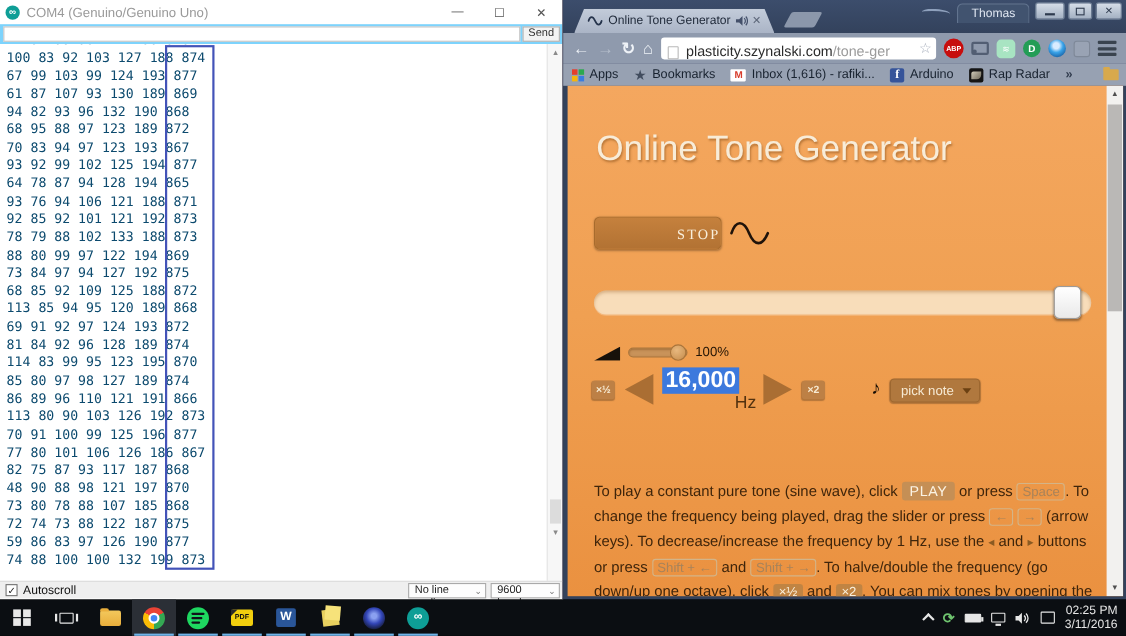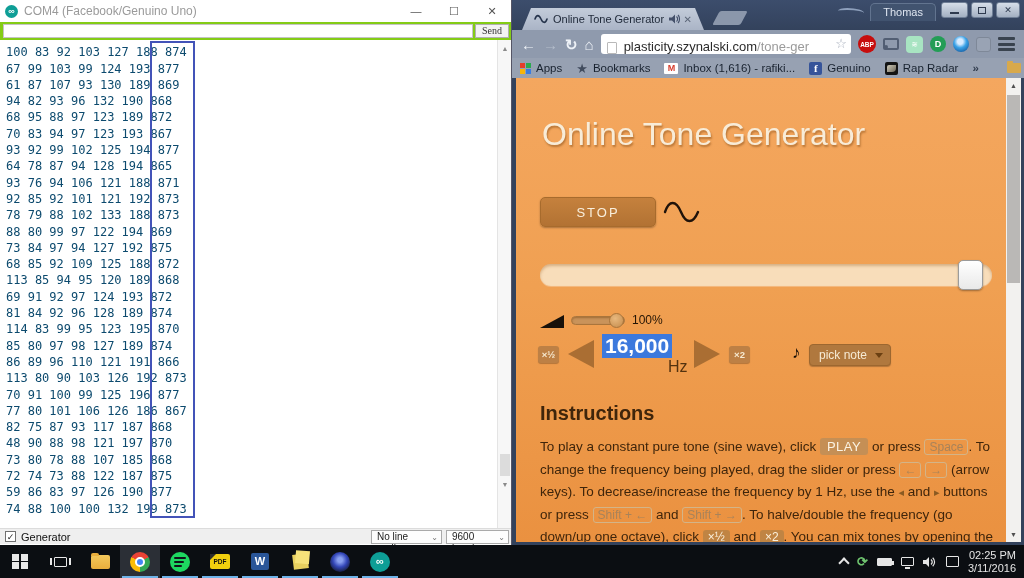--- a/index.html
+++ b/index.html
@@ -5,21 +5,21 @@
   * { margin:0; padding:0; box-sizing:border-box; }
   html,body { width:1024px; height:578px; overflow:hidden; font-family:"Liberation Sans", sans-serif; background:#000; }
 
   
   #arduino-win { position:absolute; left:0; top:0; width:512px; height:545px; background:#fff; border-right:1px solid #556; }
   .ard-titlebar { position:absolute; left:0; top:0; width:100%; height:22px; background:#fff; display:flex; align-items:center; padding-left:5px; }
   .ard-icon { width:13px; height:13px; border-radius:50%; background:#0e9e96; color:#fff; font-size:9px; line-height:13px; text-align:center; font-weight:bold; }
   .ard-title { margin-left:6px; font-size:12px; color:#9a9a9a; }
   .ard-winbtns { position:absolute; right:0; top:0; height:22px; display:flex; }
   .ard-winbtn { width:38px; height:22px; display:flex; align-items:center; justify-content:center; color:#555; font-size:11px; }
-  .ard-sendrow { position:absolute; left:0; top:22px; width:100%; height:18px; background:#84cc16;font-family:Liberation Serif, serif; }
+  .ard-sendrow { position:absolute; left:0; top:22px; width:100%; height:18px; background:#7dd3fc; }
   .ard-input { position:absolute; left:3px; top:2px; width:470px; height:14px; background:#fff; border:1px solid #c4c4c4; }
   .ard-sendbtn { position:absolute; right:2px; top:2px; width:34px; height:14px; background:#f3f3f3; border:1px solid #b0b0b0; font-size:10px; color:#333; text-align:center; line-height:12px; }
   .serial-area { position:absolute; left:1px; top:40px; width:496px; height:488px; background:#fff; overflow:hidden; }
   .serial-pre { position:absolute; left:5px; top:-12px; font-family:"DejaVu Sans Mono", monospace; font-size:12px; line-height:16.3px; color:#0c4a6e; white-space:pre; }
   .serial-rect { position:absolute; left:149px; top:1px; width:45px; height:477px; border:2px solid #4353b8; }
   .ard-scroll { position:absolute; right:0; top:40px; width:14px; height:488px; background:#f7f7f7; border-left:1px solid #e4e4e4; }
   .ard-scroll .up, .ard-scroll .dn { position:absolute; left:0; width:14px; height:14px; color:#8a8a8a; font-size:7px; text-align:center; line-height:14px; }
   .ard-scroll .up { top:2px; } .ard-scroll .dn { bottom:36px; }
   .ard-thumb { position:absolute; left:2px; bottom:52px; width:10px; height:22px; background:#dcdcdc; }
   .ard-statusbar { position:absolute; left:0; bottom:1px; width:100%; height:16px; background:#efefef; border-top:1px solid #dcdcdc; display:flex; align-items:center; font-size:11px; color:#111; }
@@ -72,21 +72,21 @@
   .rr-ic { width:13px; height:13px; background:#141414; border-radius:2px; position:relative; overflow:hidden; }
   .rr-ic::after { content:""; position:absolute; left:2px; top:3px; width:9px; height:7px; background:linear-gradient(135deg,#cfcab8,#6e685a); border-radius:2px 0 4px 0; }
   .bm-chev { font-weight:bold; color:#323d4f; }
   .bm-sep { width:1px; height:14px; background:#7d8798; }
   .folder-ic { width:14px; height:10px; background:#d8a94c; border-radius:1px; position:relative; }
   .folder-ic::before { content:""; position:absolute; left:0; top:-2px; width:6px; height:3px; background:#d8a94c; border-radius:1px 1px 0 0; }
 
   
   .b-page { position:absolute; left:4px; top:78px; width:505px; height:464px; background:linear-gradient(180deg,#f4a75f 0%,#f0a052 45%,#ea9140 100%); overflow:hidden; }
   .pg-title { position:absolute; left:26px; top:38px; font-size:32px; color:#f8ecd8; text-shadow:1px 2px 2px rgba(110,60,10,.45); }
-  .stop-btn { position:absolute; left:24px; top:119px; width:116px; height:30px; background:linear-gradient(#c5813d,#b27233); border:1px solid #a76b2d; border-radius:5px; box-shadow:0 1px 2px rgba(0,0,0,.3); color:#f9efdc; font-size:13px; letter-spacing:2px; text-align:center; line-height:29px; }
+  .stop-btn { position:absolute; left:24px; top:119px; width:116px; height:30px; background:linear-gradient(#c5813d,#b27233); border:1px solid #a76b2d; border-radius:5px; box-shadow:0 1px 2px rgba(0,0,0,.3); color:#f9efdc; font-size:13px; letter-spacing:2px; text-align:right; line-height:29px;font-family:Liberation Serif, serif; }
   .sine-svg { position:absolute; left:146px; top:120px; }
   .freq-slider { position:absolute; left:24px; top:186px; width:452px; height:22px; border-radius:12px; background:#f8ddba; box-shadow:inset 0 2px 3px rgba(150,90,30,.35), 0 1px 0 rgba(255,255,255,.25); }
   .freq-handle { position:absolute; left:418px; top:-4px; width:25px; height:30px; border-radius:5px; background:linear-gradient(#ffffff,#e9e9e9); border:1px solid #9b9b9b; box-shadow:0 1px 2px rgba(0,0,0,.35); }
   .vol-wedge { position:absolute; left:24px; top:237px; width:24px; height:13px; background:#17110a; clip-path:polygon(0 100%,100% 0,100% 100%); }
   .vol-slider { position:absolute; left:55px; top:238px; width:54px; height:9px; border-radius:5px; background:#c9935a; border:1px solid #a9753c; box-shadow:inset 0 1px 2px rgba(120,70,20,.5); }
   .vol-handle { position:absolute; left:37px; top:-4px; width:15px; height:15px; border-radius:50%; background:radial-gradient(circle at 40% 35%, #e8b87e, #c58c4c); border:1px solid #a9753c; }
   .vol-label { position:absolute; left:116px; top:235px; font-size:12px; color:#241505; }
   .sm-btn { position:absolute; width:21px; height:17px; background:#bd8045; border-radius:3px; color:#f7ead2; font-size:9.5px; font-weight:bold; text-align:center; line-height:17px; box-shadow:0 1px 1px rgba(0,0,0,.25); }
   #btn-half { left:22px; top:268px; }
   #btn-dbl { left:213px; top:268px; }
@@ -142,21 +142,21 @@
   .net-ic::after { content:""; position:absolute; left:3px; bottom:-4px; width:5px; height:2px; background:#e6e6e6; }
   .action-ic { width:13px; height:11px; border:1.5px solid #e6e6e6; border-radius:1px; }
   .clock { text-align:right; font-size:11px; line-height:13px; }
 </style>
 </head>
 <body>
 
 <div id="arduino-win">
   <div class="ard-titlebar">
     <div class="ard-icon">∞</div>
-    <div class="ard-title">COM4 (Facebook/Genuino Uno)</div>
+    <div class="ard-title">COM4 (Genuino/Genuino Uno)</div>
     <div class="ard-winbtns">
       <div class="ard-winbtn">—</div>
       <div class="ard-winbtn">☐</div>
       <div class="ard-winbtn">✕</div>
     </div>
   </div>
   <div class="ard-sendrow">
     <div class="ard-input"></div>
     <div class="ard-sendbtn">Send</div>
   </div>
@@ -193,21 +193,21 @@
 74 88 100 100 132 199 873</pre>
     <div class="serial-rect"></div>
   </div>
   <div class="ard-scroll">
     <div class="up">▲</div>
     <div class="ard-thumb"></div>
     <div class="dn">▼</div>
   </div>
   <div class="ard-statusbar">
     <div class="ard-check">✓</div>
-    <span>Generator</span>
+    <span>Autoscroll</span>
     <div class="ard-select" id="sel-ending">
       <span>No line ending</span><span class="chev">⌄</span>
     </div>
     <div class="ard-select" id="sel-baud">
       <span>9600 baud</span><span class="chev">⌄</span>
     </div>
   </div>
 </div>
 
 <div id="browser-win">
@@ -273,21 +273,21 @@
     <div class="bm">
       <span class="bm-star">★</span>
       <span>Bookmarks</span>
     </div>
     <div class="bm">
       <span class="gmail-ic">M</span>
       <span>Inbox (1,616) - rafiki...</span>
     </div>
     <div class="bm">
       <span class="fb-ic">f</span>
-      <span>Genuino</span>
+      <span>Arduino</span>
     </div>
     <div class="bm">
       <span class="rr-ic"></span>
       <span>Rap Radar</span>
     </div>
     <span class="bm-chev">»</span>
     <span class="bm-sep"></span>
     <div class="bm">
       <span class="folder-ic"></span>
 
@@ -312,21 +312,20 @@
     <div class="tri-left"></div>
     <div class="freq-value">16,000</div>
     <div class="freq-unit">Hz</div>
     <div class="tri-right"></div>
     <div class="sm-btn" id="btn-dbl">×2</div>
     <div class="note-glyph">♪</div>
     <div class="picknote-btn">
       <span>pick note</span>
       <span class="dd"></span>
     </div>
-    <div class="instr-h">Instructions</div>
     <p class="instr-p"><span>To play a constant pure tone (sine wave), click </span><span class="iplay">PLAY</span><span> or press </span><span class="ik">Space</span><span>. To change the frequency being played, drag the slider or press </span><span class="ik">←</span> <span class="ik">→</span><span> (arrow keys). To decrease/increase the frequency by 1 Hz, use the </span><span class="itri">◂</span><span> and </span><span class="itri">▸</span><span> buttons or press </span><span class="ik">Shift + ←</span><span> and </span><span class="ik">Shift + →</span><span>. To halve/double the frequency (go down/up one octave), click </span><span class="ib">×½</span><span> and </span><span class="ib">×2</span><span>. You can mix tones by opening the Online Tone Generator in several browser tabs.</span></p>
     <div class="pg-scroll">
       <div class="up">▲</div>
       <div class="pg-thumb"></div>
       <div class="dn">▼</div>
     </div>
   </div>
 </div>
 
 <div id="taskbar">

